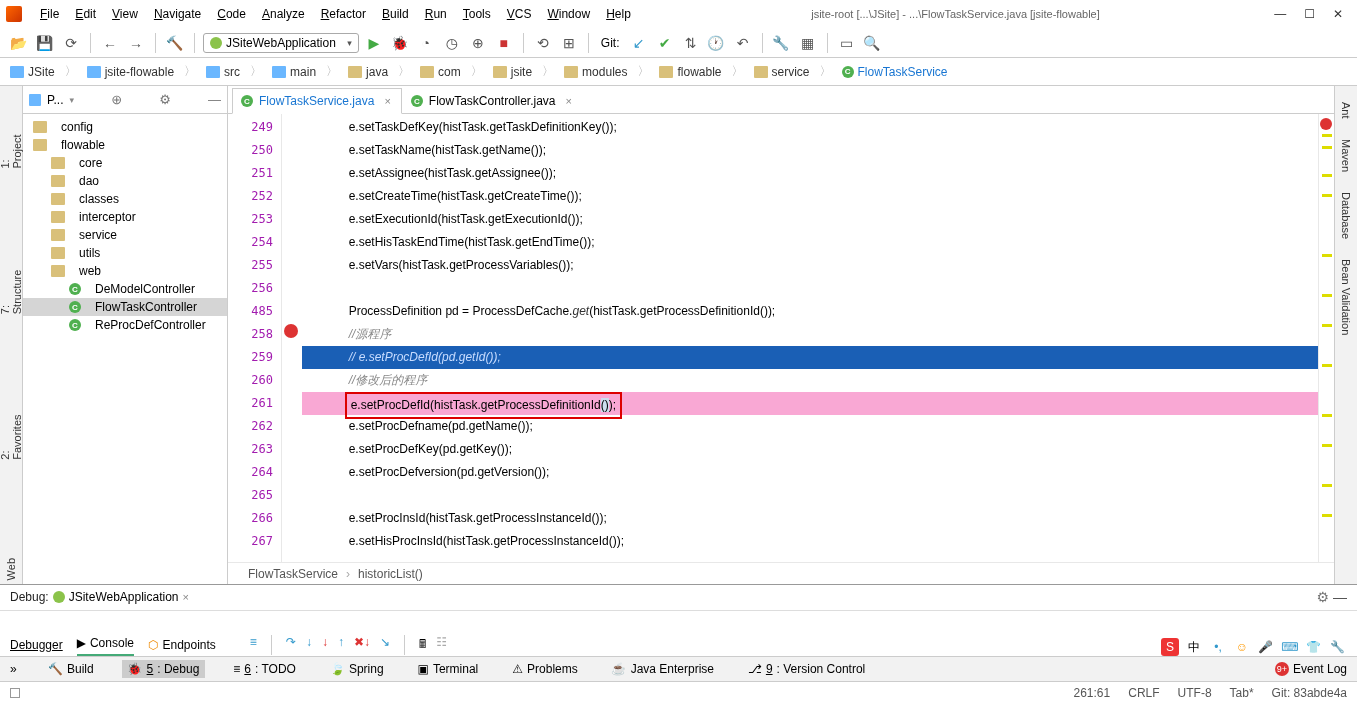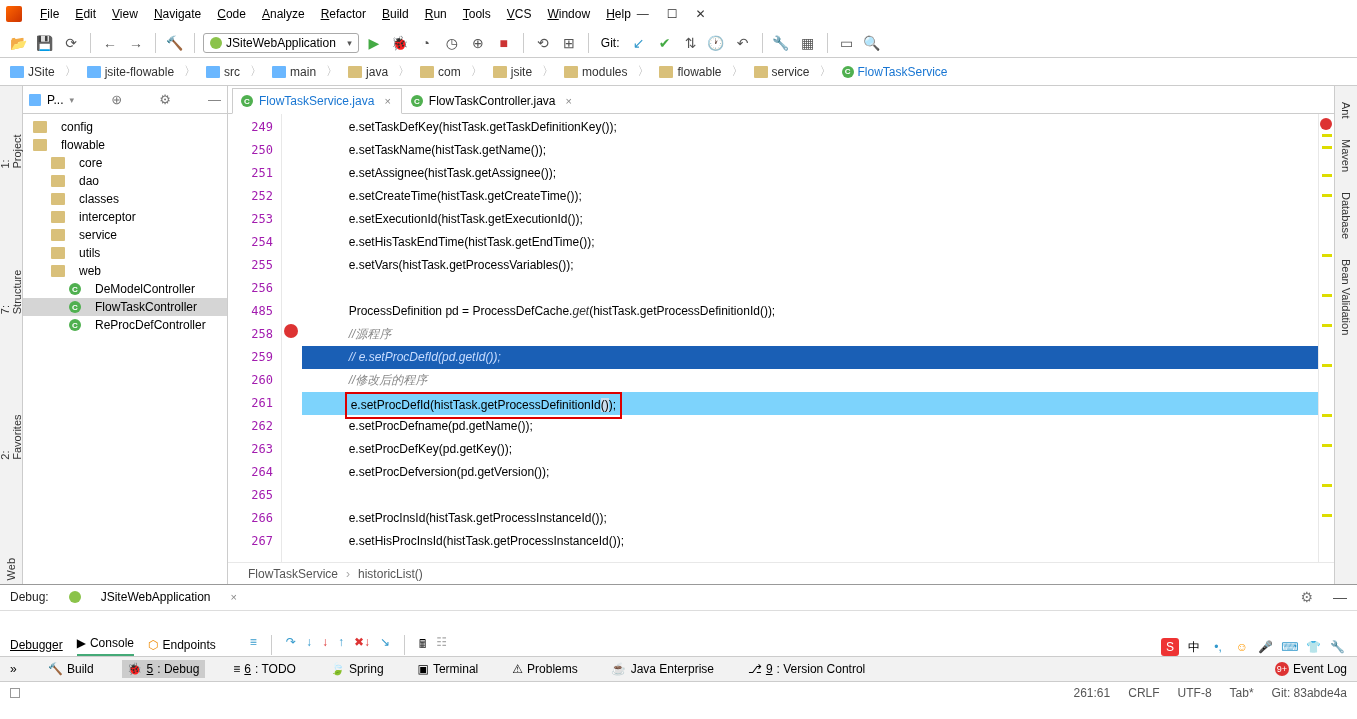--- a/index.html
+++ b/index.html
@@ -48,34 +48,34 @@
 .ed-tab .close { font-size:11px; color:#888; margin-left:4px; }
 .editor-body { flex:1; display:flex; overflow:hidden; position:relative; }
 .gutter { width:54px; background:#fff; border-right:1px solid #e8e8e8; text-align:right; padding:2px 8px 0 0; }
 .gutter div { height:23px; color:#a21caf; font-family:Consolas,monospace; font-size:12px; line-height:23px; }
 .annot-strip { width:20px; background:#fff; border-right:1px solid transparent; }
 .annot-strip .err-mark { width:14px; height:14px; background:#d33; border-radius:50%; margin:210px 0 0 2px; }
 .code { flex:1; font-family:Consolas,monospace; font-size:13px; line-height:23px; padding-top:2px; white-space:pre; position:relative; }
 .code .line { height:23px; padding-left:20px; }
 .code .hl-blue { background:#1a5fb5; color:#fff; }
 .code .hl-blue .cmt { color:#c7dcff; font-style:italic; }
-.code .hl-yellow { background:#7dd3fc; }
+.code .hl-yellow { background:#f9a8d4; }
 .code .red-box { border:2px solid #d00; display:inline-block; padding:0 4px; margin-left:-4px; }
 .code .cmt { color:#888; font-style:italic; }
 .code .kw { font-style:italic; color:#333; }
 .code .paren-hl { background:#cde; }
 .marker-strip { width:16px; background:#fff; border-left:1px solid #e8e8e8; position:relative; }
 .marker-strip .warn-top { position:absolute; top:4px; right:2px; width:12px; height:12px; background:#d33; border-radius:50%; }
 .marker-strip .mk { position:absolute; right:2px; width:10px; height:3px; }
 .marker-strip .mk.y { background:#dd0; }
 .breadcrumb-bottom { height:22px; border-top:1px solid #e8e8e8; padding-left:20px; font-size:12px; color:#555; display:flex; align-items:center; gap:8px; }
 .right-strip { width:23px; background:#f2f2f2; border-left:1px solid #ccc; display:flex; flex-direction:column; align-items:center; padding-top:10px; gap:8px; }
 .right-strip .vtab { writing-mode:vertical-rl; font-size:11px; color:#333; padding:6px 2px; }
 .debug-panel { border-top:1px solid #999; height:72px; display:flex; flex-direction:column; }
-.debug-hdr { height:26px; display:flex; align-items:center; padding:0 10px; gap:20px; border-bottom:1px solid #ddd; }
+.debug-hdr { height:26px; display:flex; align-items:center; padding:0 10px; gap:4px; border-bottom:1px solid #ddd; }
 .debug-hdr .dbg-label { color:#222; }
 .debug-hdr .gear { margin-left:auto; color:#777; font-size:14px; }
 .debug-hdr .minimize { font-size:14px; color:#555; }
 .debug-tabs { height:46px; display:flex; align-items:flex-end; padding:0 10px; gap:14px; }
 .debug-tab { display:flex; align-items:center; gap:4px; font-size:12px; padding-bottom:4px; }
 .debug-tab.active { border-bottom:2px solid #4a7; }
 .debug-icons { display:flex; gap:10px; margin-left:20px; font-size:14px; }
 .ime-bar { margin-left:auto; display:flex; gap:6px; align-items:center; }
 .ime-ico { width:18px; height:18px; display:flex; align-items:center; justify-content:center; font-size:12px; }
 .bottom-tabs { height:25px; border-top:1px solid #ccc; background:#f2f2f2; display:flex; align-items:center; padding:0 10px; gap:22px; font-size:12px; }
@@ -101,20 +101,21 @@
       <span class="menu-item"><u>C</u>ode</span>
       <span class="menu-item"><u>A</u>nalyze</span>
       <span class="menu-item"><u>R</u>efactor</span>
       <span class="menu-item"><u>B</u>uild</span>
       <span class="menu-item"><u>R</u>un</span>
       <span class="menu-item"><u>T</u>ools</span>
       <span class="menu-item"><u>V</u>CS</span>
       <span class="menu-item"><u>W</u>indow</span>
       <span class="menu-item"><u>H</u>elp</span>
     </div>
+  <div class="title-text">jsite-root [...\JSite] - ...\FlowTaskService.java [jsite-flowable]</div>
   <div class="win-controls">
     <span>—</span>
     <span>☐</span>
     <span>✕</span>
   </div>
 </div>
 
 <div class="toolbar">
   <span class="tb-ico">📂</span>
   <span class="tb-ico">💾</span>

